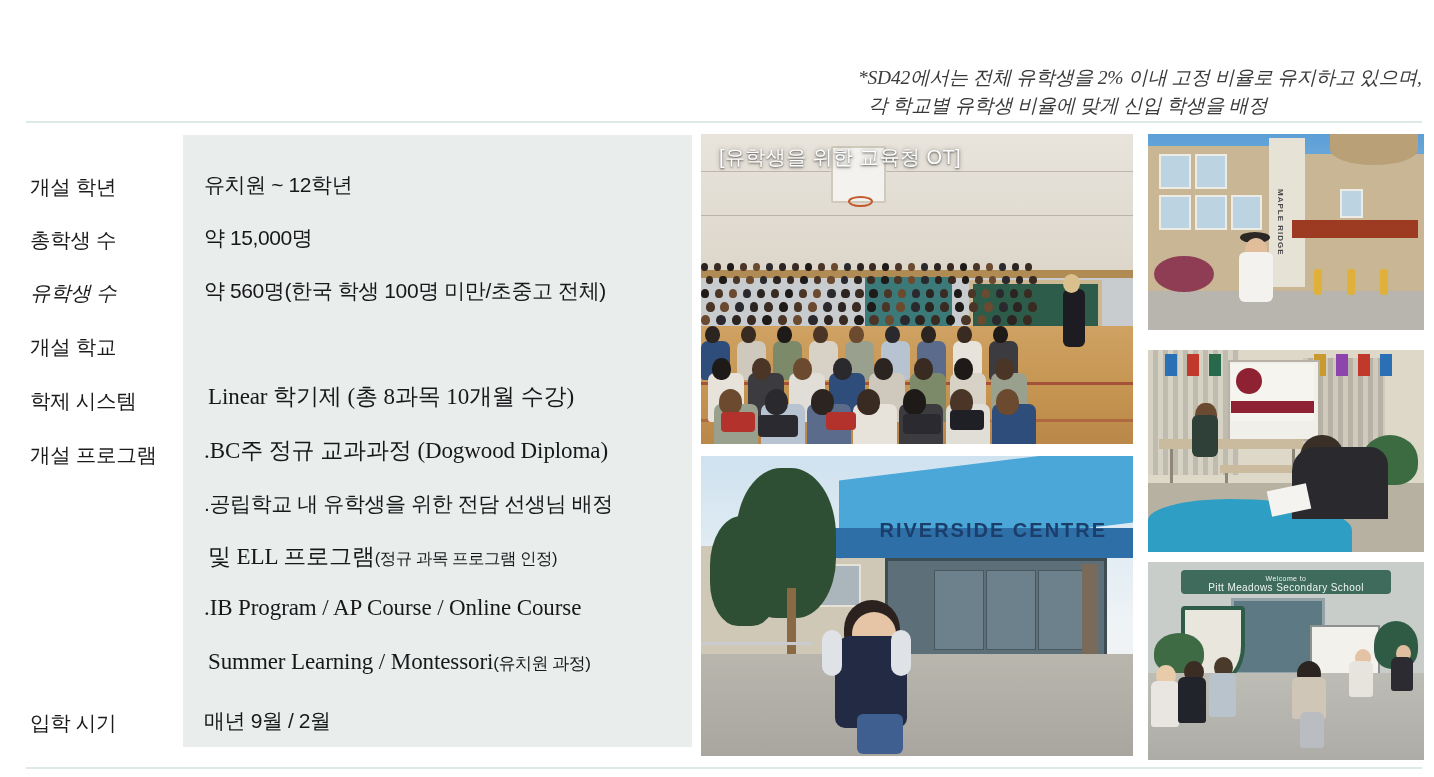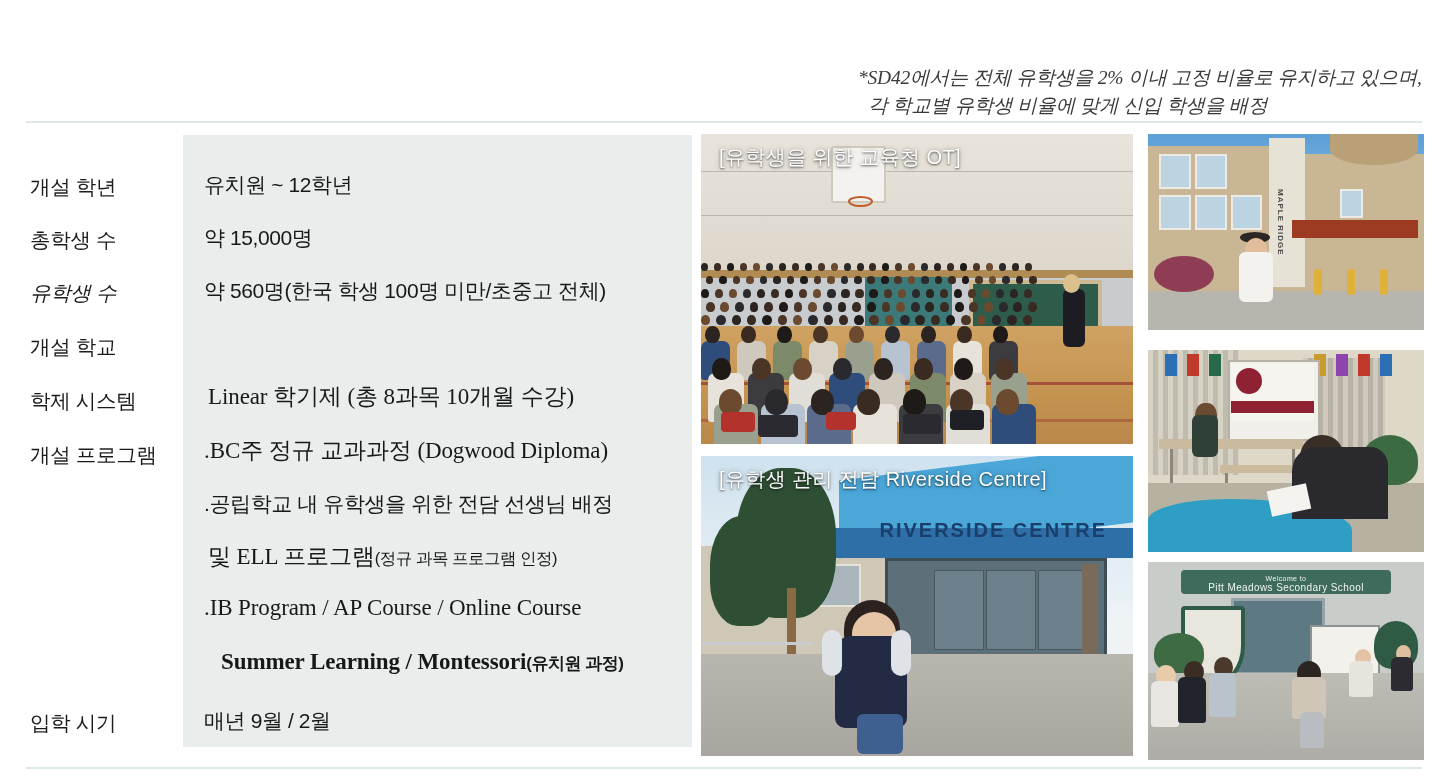--- a/index.html
+++ b/index.html
@@ -258,21 +258,21 @@
     <div class="val v-sans" style="top:36px;">유치원 ~ 12학년</div>
     <div class="val v-sans" style="top:89px;">약 15,000명</div>
     <div class="val v-sans" style="top:142px;">약 560명(한국 학생 100명 미만/초중고 전체)</div>
     <div class="val v-serif" style="top:246px;left:25px;">Linear 학기제 (총 8과목 10개월 수강)</div>
     <div class="val v-serif" style="top:300px;">.BC주 정규 교과과정 (Dogwood Diploma)</div>
     <div class="val v-sans" style="top:355px;">.공립학교 내 유학생을 위한 전담 선생님 배정</div>
     <div class="val v-serif" style="top:406px;left:25px;">
       <span>및 ELL 프로그램</span><span class="tiny">(정규 과목 프로그램 인정)</span>
     </div>
     <div class="val v-serif" style="top:460px;">.IB Program / AP Course / Online Course</div>
-    <div class="val v-serif" style="top:514px;left:38px;font-weight:bold;">
+    <div class="val v-serif" style="top:514px;left:25px;">
       <span>Summer Learning / Montessori</span><span class="v-mixed-small">(유치원 과정)</span>
     </div>
     <div class="val v-sans" style="top:572px;">매년 9월 / 2월</div>
   </div>
 </div>
 
 <div class="photo" id="photo-gym" style="left:701px;top:134px;width:432px;height:310px;">
   <div class="photo-inner">
     <div class="wall"></div>
     <div class="wall-seam" style="top:12%"></div>
@@ -484,21 +484,20 @@
     <div class="ground"></div>
     <div class="rail2"></div>
     <div class="girl-hair"></div>
     <div class="girl-h"></div>
     <div class="girl-j"></div>
     <div class="girl-sl" style="left:28%;top:58%;width:20px;height:46px;"></div>
     <div class="girl-sl" style="left:44%;top:58%;width:20px;height:46px;"></div>
     <div class="jeans"></div>
     <div class="sign">RIVERSIDE CENTRE</div>
   </div>
-  <div class="cap">[유학생 관리 전담 Riverside Centre]</div>
 </div>
 
 <div class="photo" id="photo-mrss" style="left:1148px;top:134px;width:276px;height:196px;">
   <div class="photo-inner">
     <div class="sky"></div>
     <div class="brick" style="left:0;top:6%;width:46%;height:74%;"></div>
     <div class="brick" style="right:0;top:10%;width:56%;height:70%;"></div>
     <div class="roundtop"></div>
     <div class="win" style="left:4%;top:10%;width:10%;height:16%;"></div>
     <div class="win" style="left:17%;top:10%;width:10%;height:16%;"></div>

